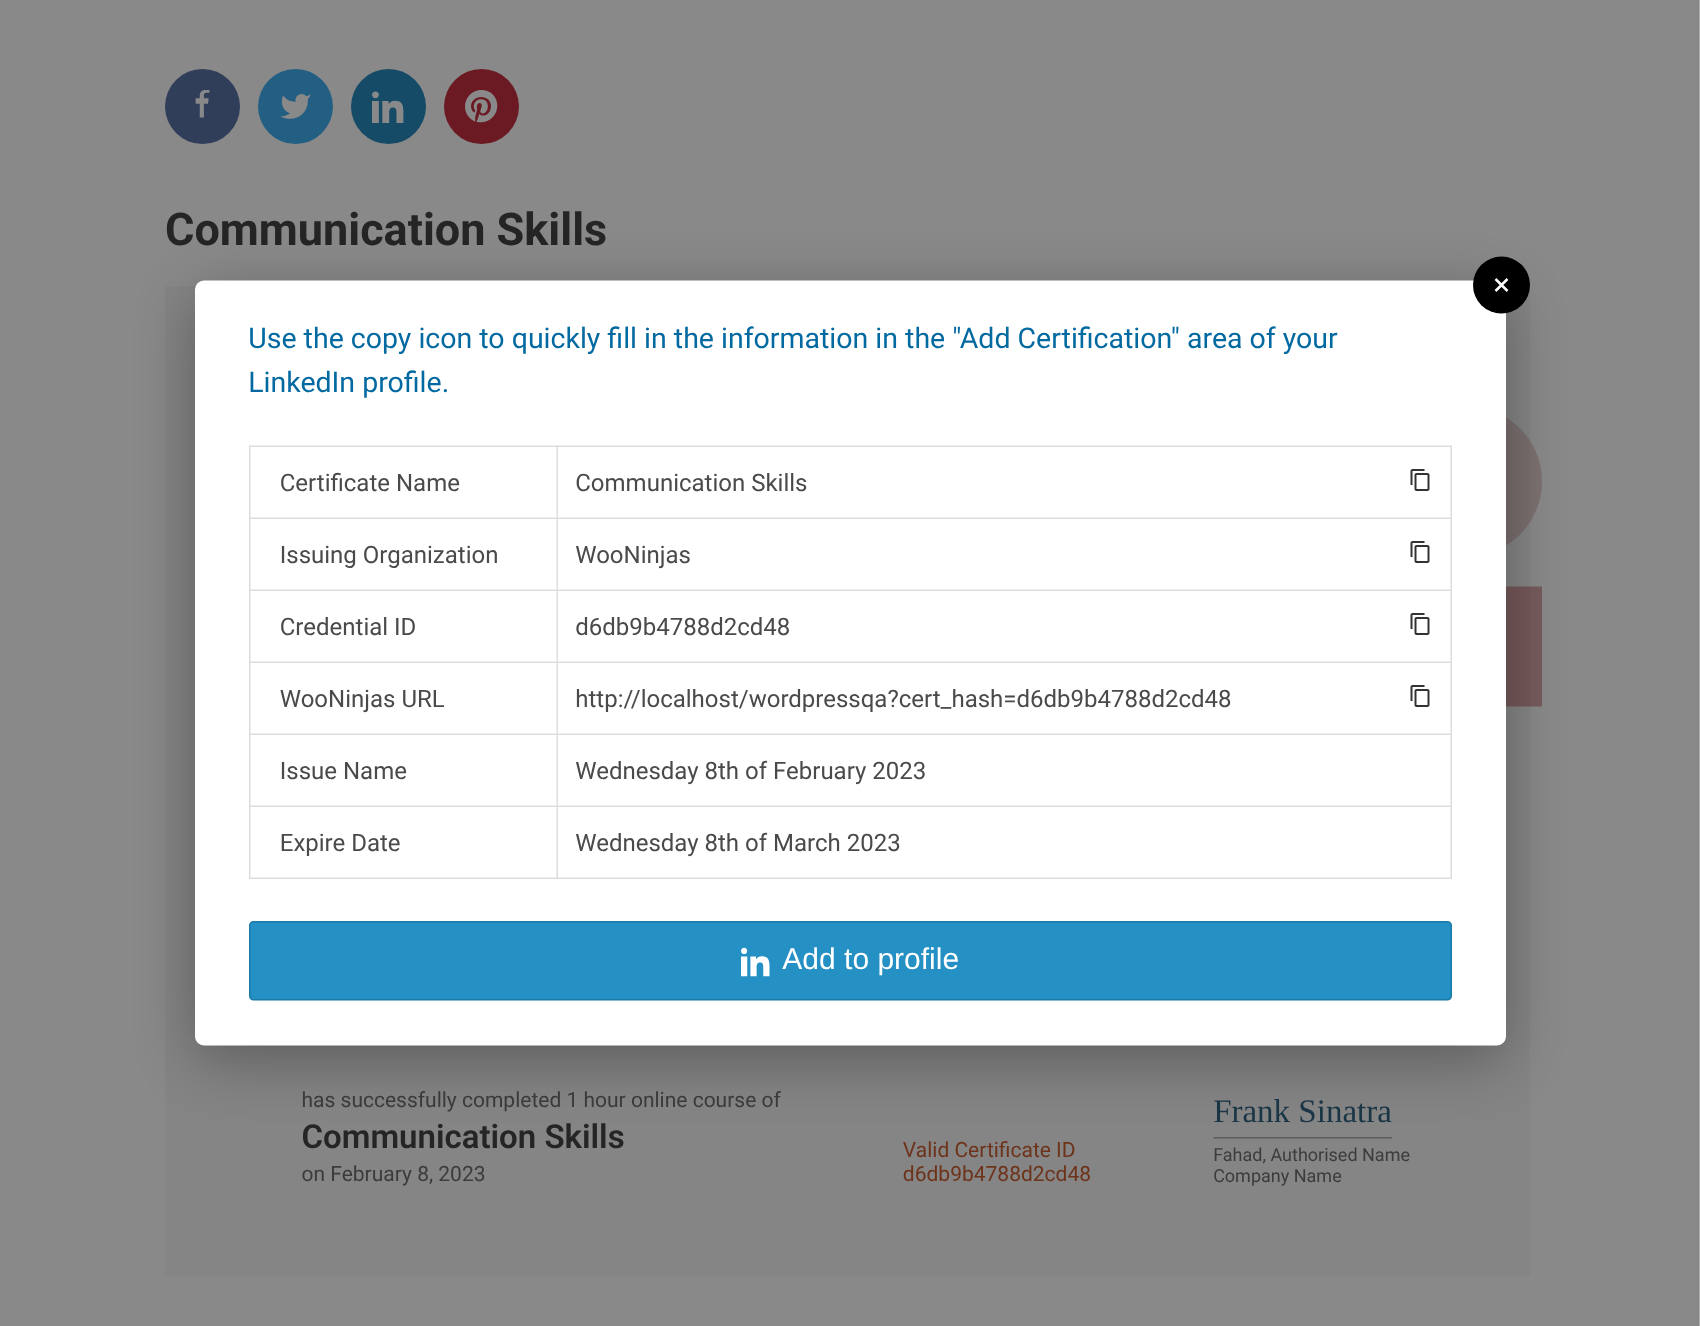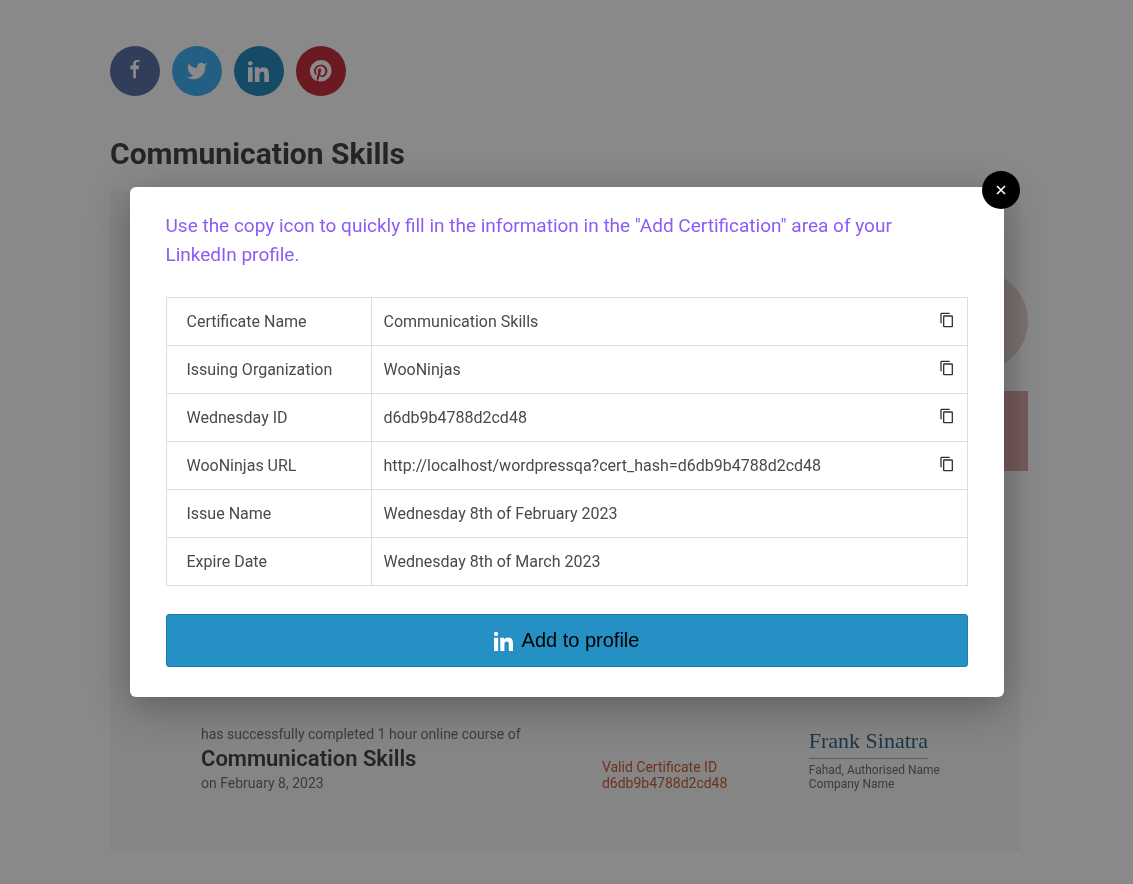--- a/index.html
+++ b/index.html
@@ -124,21 +124,21 @@
       border-radius: 50%;
       background: #000;
       display: flex;
       align-items: center;
       justify-content: center;
       cursor: pointer;
     }
     .close-btn svg { width: 16px; height: 16px; stroke: #fff; stroke-width: 2.5; }
     .modal-text {
       font-size: 19px;
-      color: #8b5cf6;
+      color: #0369a1;
       line-height: 1.55;
       margin-bottom: 28px;
     }
     table {
       width: 100%;
       border-collapse: collapse;
       margin-bottom: 28px;
     }
     td {
       border: 1px solid #ddd;
@@ -154,21 +154,21 @@
       right: 12px;
       top: 50%;
       transform: translateY(-50%);
       cursor: pointer;
     }
     .copy-icon { width: 16px; height: 16px; fill: #333; }
     .add-btn {
       width: 100%;
       background: #2490c4;
       border: 1px solid #1a7ba8;
-      color: #000000;
+      color: #ffffff;
       font-size: 20px;
       padding: 14px;
       border-radius: 3px;
       cursor: pointer;
       display: flex;
       align-items: center;
       justify-content: center;
       gap: 8px;
     }
     .add-btn svg { width: 20px; height: 20px; fill: #fff; }
@@ -238,21 +238,21 @@
                   <path d="M16 1H4c-1.1 0-2 .9-2 2v14h2V3h12V1zm3 4H8c-1.1 0-2 .9-2 2v14c0 1.1.9 2 2 2h11c1.1 0 2-.9 2-2V7c0-1.1-.9-2-2-2zm0 16H8V7h11v14z"></path>
                 </svg></span></td>
           </tr>
           <tr>
             <td class="label-cell">Issuing Organization</td>
             <td class="value-cell"><span>WooNinjas</span><span class="copy-icon-wrap"><svg class="copy-icon" viewBox="0 0 24 24">
                   <path d="M16 1H4c-1.1 0-2 .9-2 2v14h2V3h12V1zm3 4H8c-1.1 0-2 .9-2 2v14c0 1.1.9 2 2 2h11c1.1 0 2-.9 2-2V7c0-1.1-.9-2-2-2zm0 16H8V7h11v14z"></path>
                 </svg></span></td>
           </tr>
           <tr>
-            <td class="label-cell">Wednesday ID</td>
+            <td class="label-cell">Credential ID</td>
             <td class="value-cell"><span>d6db9b4788d2cd48</span><span class="copy-icon-wrap"><svg class="copy-icon" viewBox="0 0 24 24">
                   <path d="M16 1H4c-1.1 0-2 .9-2 2v14h2V3h12V1zm3 4H8c-1.1 0-2 .9-2 2v14c0 1.1.9 2 2 2h11c1.1 0 2-.9 2-2V7c0-1.1-.9-2-2-2zm0 16H8V7h11v14z"></path>
                 </svg></span></td>
           </tr>
           <tr>
             <td class="label-cell">WooNinjas URL</td>
             <td class="value-cell"><span>http://localhost/wordpressqa?cert_hash=d6db9b4788d2cd48</span><span class="copy-icon-wrap"><svg class="copy-icon" viewBox="0 0 24 24">
                   <path d="M16 1H4c-1.1 0-2 .9-2 2v14h2V3h12V1zm3 4H8c-1.1 0-2 .9-2 2v14c0 1.1.9 2 2 2h11c1.1 0 2-.9 2-2V7c0-1.1-.9-2-2-2zm0 16H8V7h11v14z"></path>
                 </svg></span></td>
           </tr>

